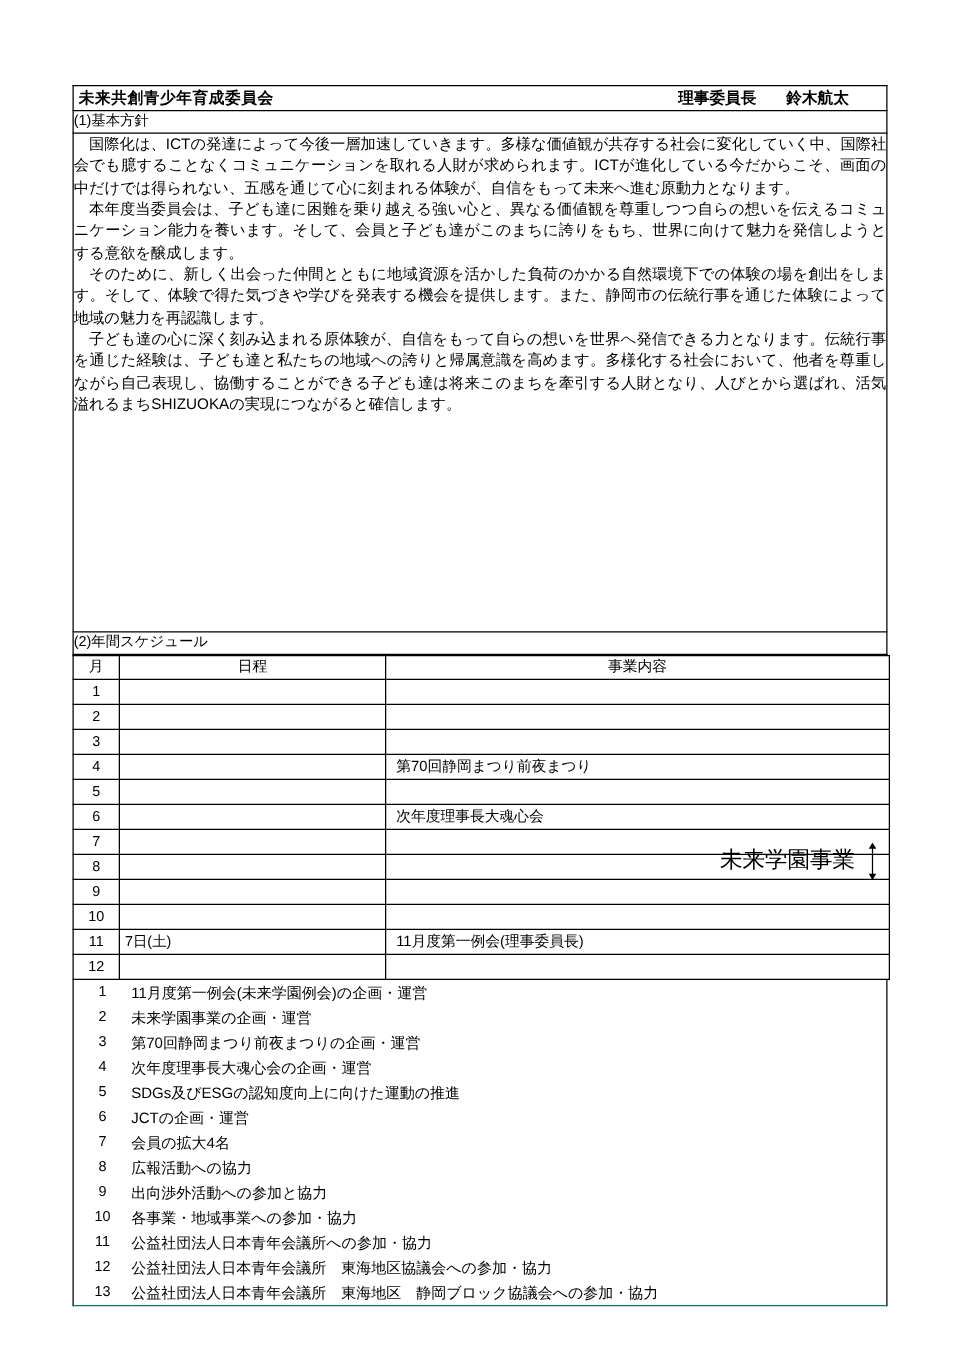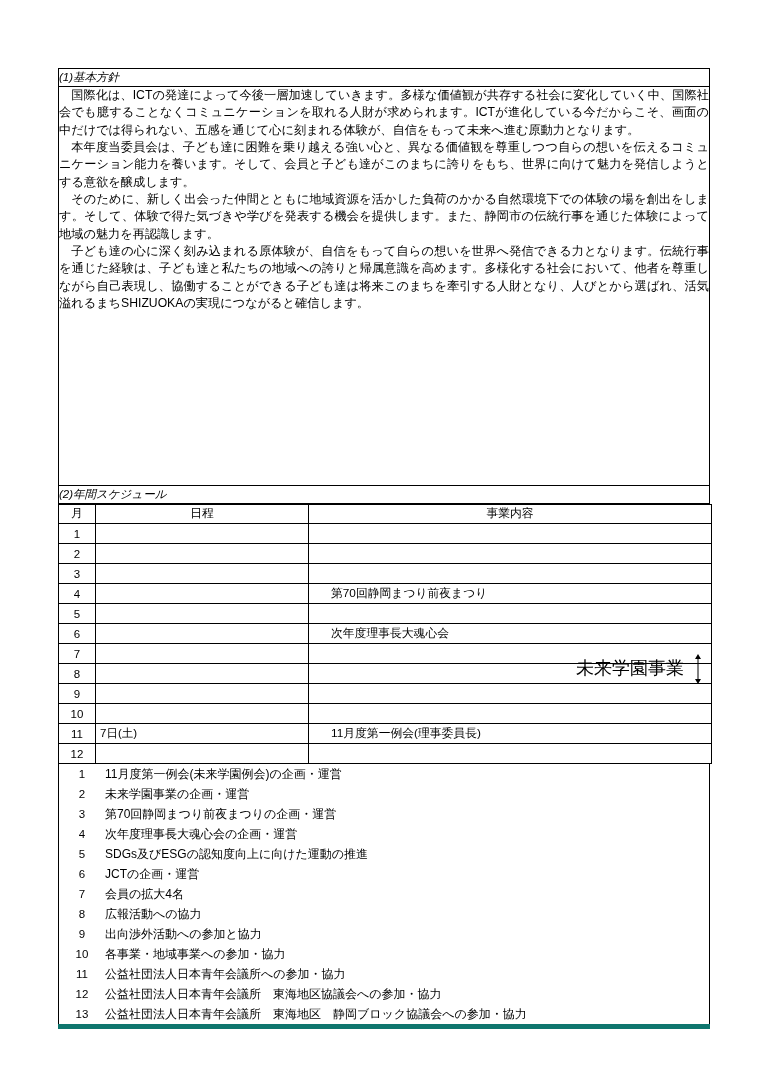--- a/index.html
+++ b/index.html
@@ -55,21 +55,20 @@
     padding-right: 30px;
   }
   .header-right .role {
     margin-right: 24px;
   }
   .section-label {
     font-size: 11.5px;
     line-height: 17px;
     padding: 0 4px;
     height: 17px;
-    font-style: italic;
   }
   .body-cell {
     padding: 4px 6px 6px 6px;
   }
   p.para {
     margin: 0;
     font-size: 12.2px;
     line-height: 1.42;
     text-align: justify;
     text-indent: 1em;
@@ -102,21 +101,21 @@
     height: 19px;
   }
   table.sched td.d {
     font-size: 11.5px;
     padding-left: 4px;
     height: 19px;
     margin-top: 30px;
   }
   table.sched td.c {
     font-size: 11.8px;
-    padding-left: 22px;
+    padding-left: 8px;
     height: 19px;
     position: relative;
   }
   .annot {
     position: absolute;
     right: 8px;
     top: -10px;
     font-size: 18px;
     white-space: nowrap;
   }
@@ -131,21 +130,21 @@
     border-collapse: collapse;
     width: 652px;
     table-layout: fixed;
   }
   table.biz td {
     border: 1px solid #000;
     border-top: none;
     border-bottom: none;
     padding: 0;
   }
-  table.biz tr:last-child td { border-bottom: 5px solid #0f766e; }
+  table.biz tr:last-child td { border-bottom: 1px solid #0f766e; }
   .biz-num {
     width: 46px;
     text-align: center;
     font-size: 11.5px;
     height: 20px;
     border-right: none !important;
   }
   .biz-txt {
     font-size: 12px;
     height: 20px;
@@ -154,20 +153,30 @@
   }
 </style>
 </head>
 <body>
 
 <div class="page">
   <div class="doc">
 
     <table class="grid">
       <tbody>
+          <tr class="header-row">
+        <td colspan="2" style="padding:0;">
+          <div style="display:flex; align-items:center; height:19px;">
+            <div class="header-title" style="flex:0 0 auto; padding-left:4px;">未来共創青少年育成委員会</div>
+            <div class="header-right" style="flex:1 1 auto;">
+              <span class="role">理事委員長</span><span>鈴木航太</span>
+            </div>
+          </div>
+        </td>
+      </tr>
       <tr>
         <td colspan="2" class="section-label">(1)基本方針</td>
       </tr>
       <tr>
         <td colspan="2" class="body-cell policy-box">
           <p class="para">国際化は、ICTの発達によって今後一層加速していきます。多様な価値観が共存する社会に変化していく中、国際社会でも臆することなくコミュニケーションを取れる人財が求められます。ICTが進化している今だからこそ、画面の中だけでは得られない、五感を通じて心に刻まれる体験が、自信をもって未来へ進む原動力となります。</p>
           <p class="para">本年度当委員会は、子ども達に困難を乗り越える強い心と、異なる価値観を尊重しつつ自らの想いを伝えるコミュニケーション能力を養います。そして、会員と子ども達がこのまちに誇りをもち、世界に向けて魅力を発信しようとする意欲を醸成します。</p>
           <p class="para">そのために、新しく出会った仲間とともに地域資源を活かした負荷のかかる自然環境下での体験の場を創出をします。そして、体験で得た気づきや学びを発表する機会を提供します。また、静岡市の伝統行事を通じた体験によって地域の魅力を再認識します。</p>
           <p class="para">子ども達の心に深く刻み込まれる原体験が、自信をもって自らの想いを世界へ発信できる力となります。伝統行事を通じた経験は、子ども達と私たちの地域への誇りと帰属意識を高めます。多様化する社会において、他者を尊重しながら自己表現し、協働することができる子ども達は将来このまちを牽引する人財となり、人びとから選ばれ、活気溢れるまちSHIZUOKAの実現につながると確信します。</p>
         </td>

